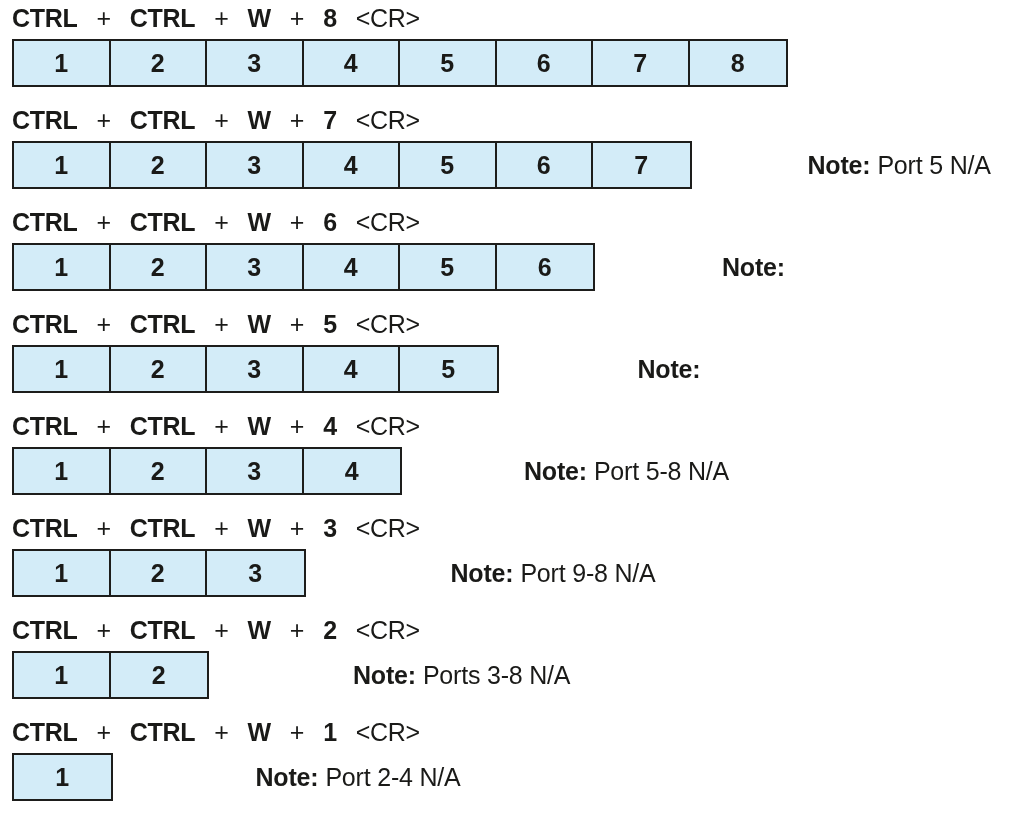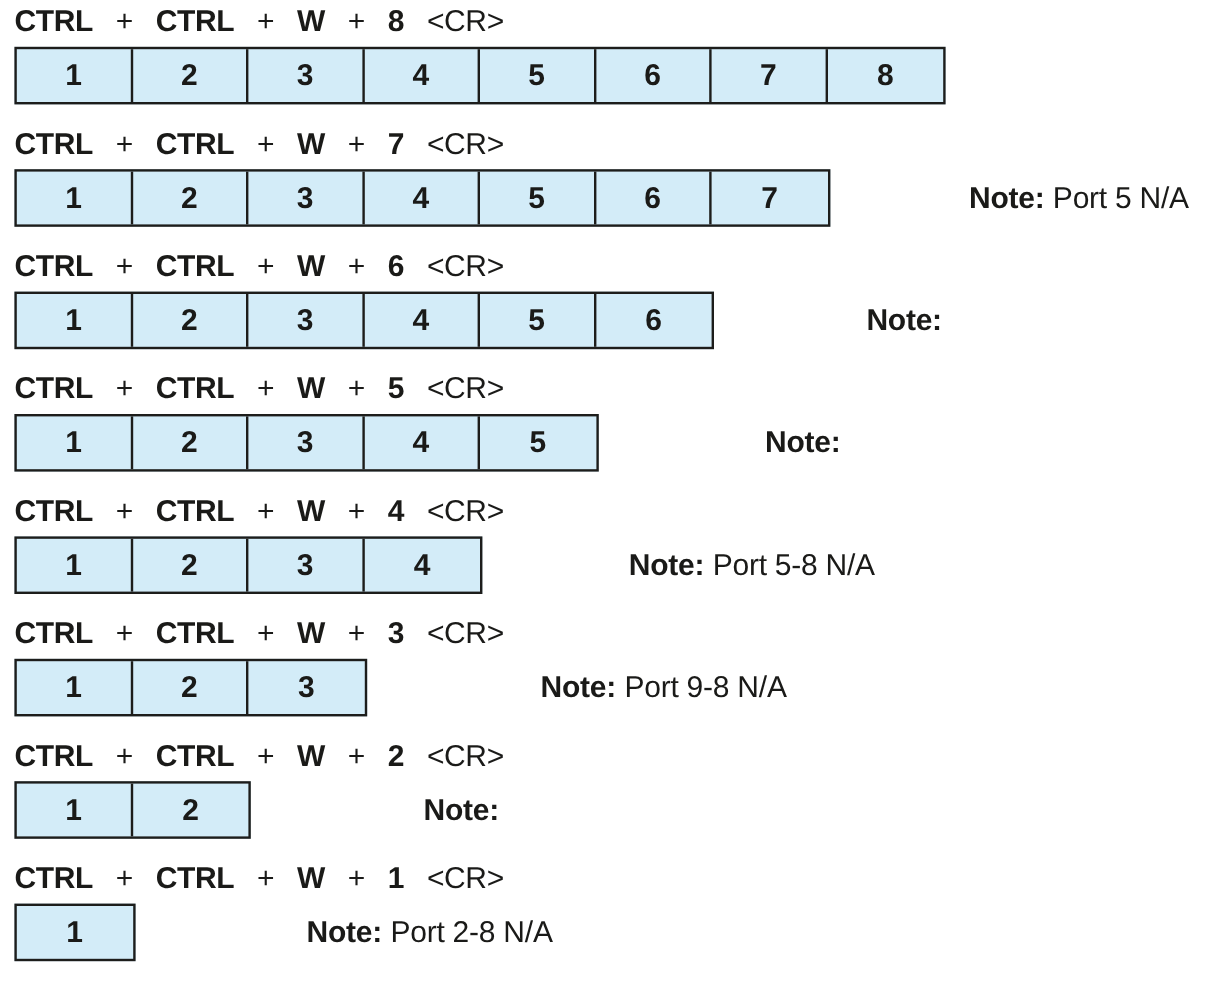--- a/index.html
+++ b/index.html
@@ -228,20 +228,21 @@
     <span class="k">2</span>
     <span class="cr">&lt;CR&gt;</span>
   </div>
   <div class="row">
     <div class="ports">
       <div class="cell">1</div>
       <div class="cell">2</div>
     </div>
     <div class="note" style="margin-left:144px">
       <span class="nl">Note:</span>
+      <span class="nt">Ports 3-8 N/A</span>
     </div>
   </div>
 </div>
 
 <div class="group">
   <div class="cmd">
     <span class="k">CTRL</span>
     <span class="op">+</span>
     <span class="k">CTRL</span>
     <span class="op">+</span>
@@ -249,16 +250,16 @@
     <span class="op">+</span>
     <span class="k">1</span>
     <span class="cr">&lt;CR&gt;</span>
   </div>
   <div class="row">
     <div class="ports">
       <div class="cell">1</div>
     </div>
     <div class="note" style="margin-left:143px">
       <span class="nl">Note:</span>
-      <span class="nt">Port 2-8 N/A</span>
+      <span class="nt">Port 2-4 N/A</span>
     </div>
   </div>
 </div>
 
 </body></html>

